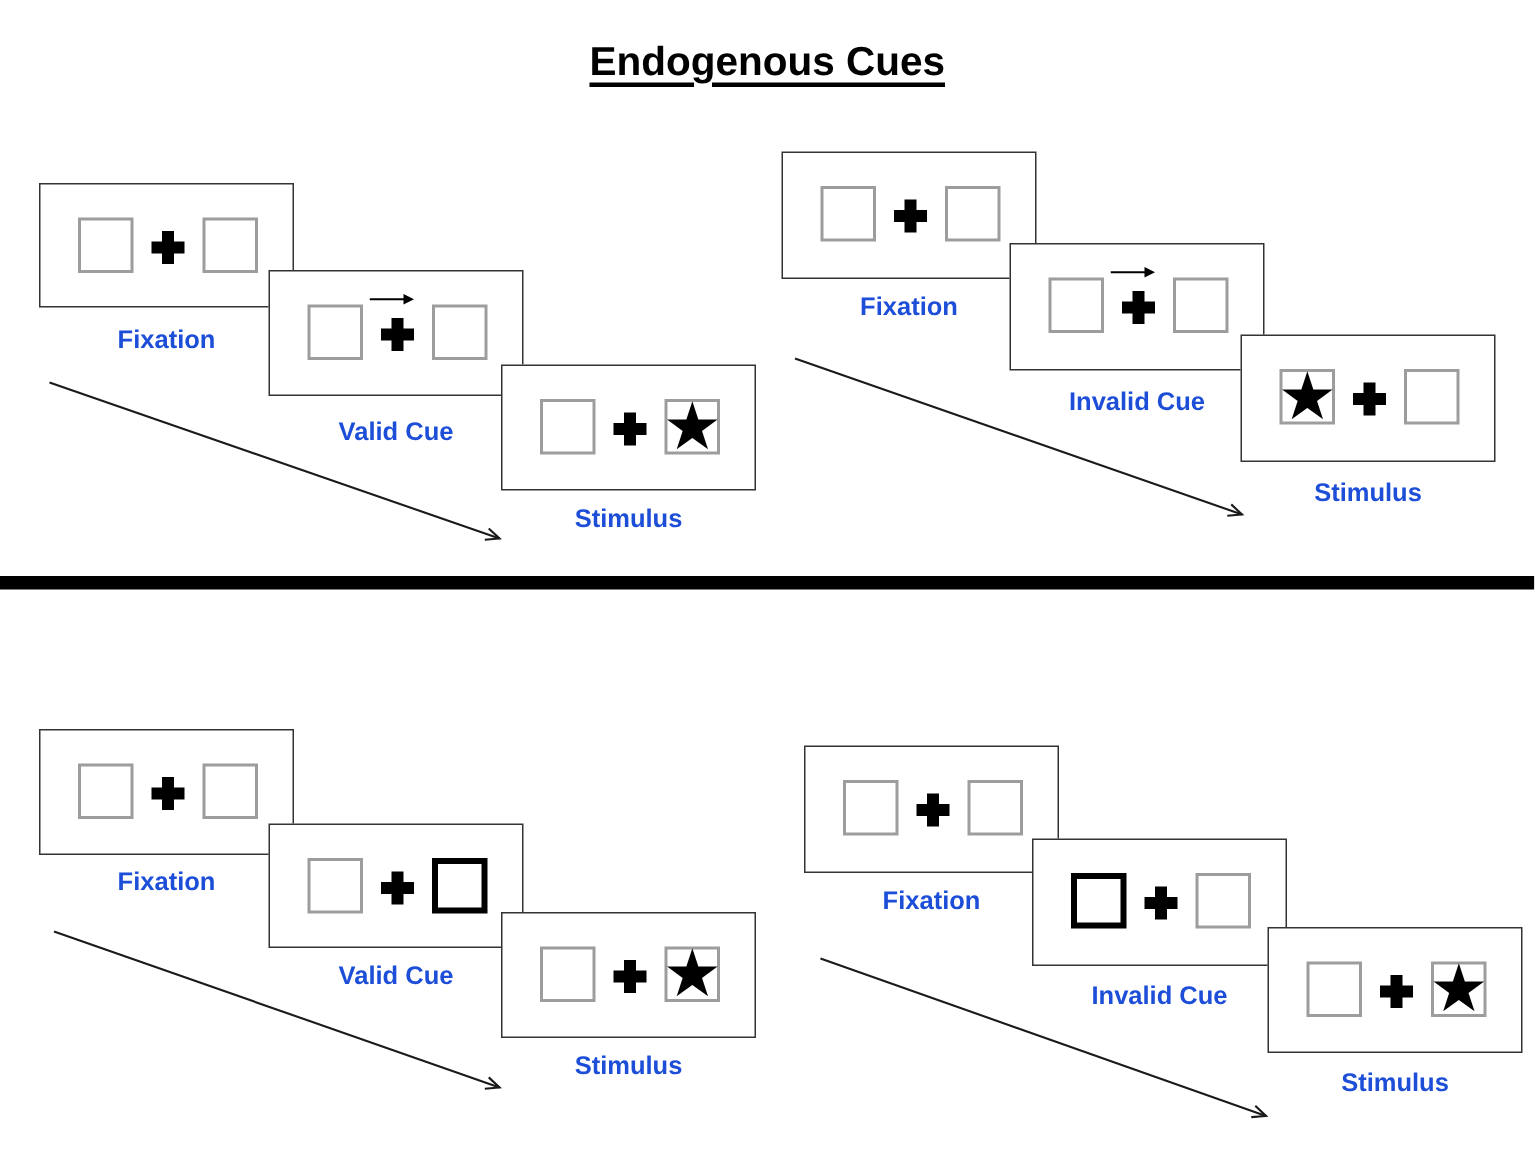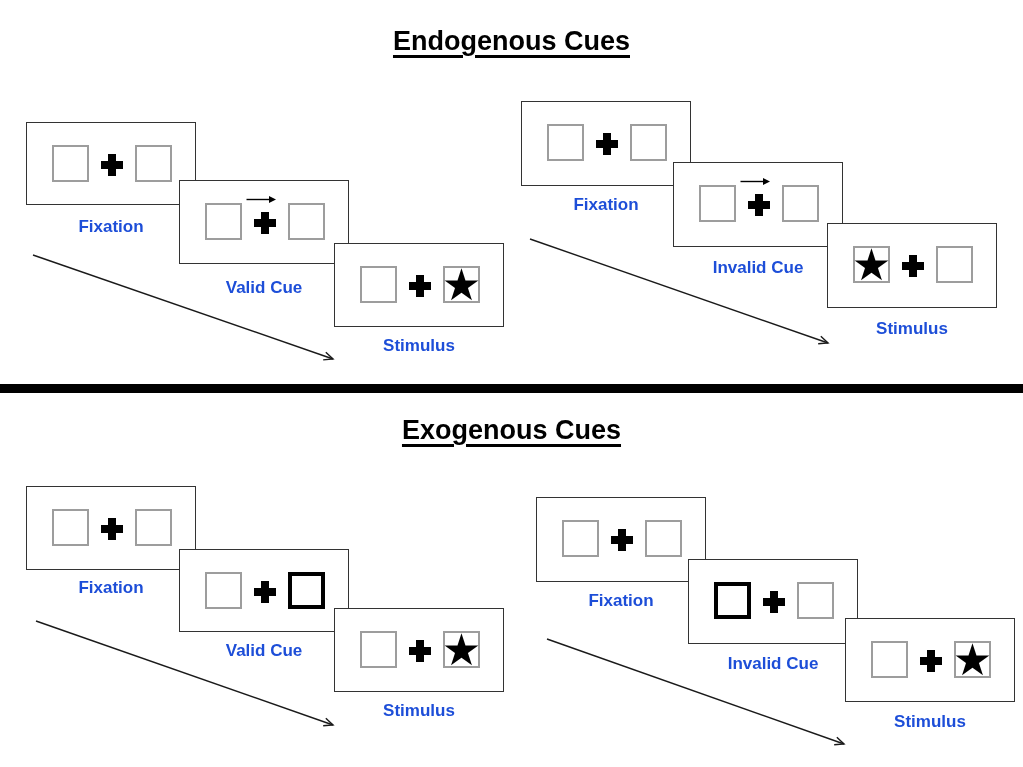--- a/index.html
+++ b/index.html
@@ -92,21 +92,20 @@
     <defs>
       <marker id="ah2" markerWidth="14" markerHeight="12" refX="10" refY="5" orient="auto" markerUnits="userSpaceOnUse">
         <path d="M1 1 L10 5 L1 9" fill="none" stroke="#1a1a1a" stroke-width="1.4"></path>
       </marker>
     </defs>
     <line x1="5" y1="7" x2="303" y2="111" stroke="#1a1a1a" stroke-width="1.4" marker-end="url(#ah2)"></line>
   </svg>
 
   <div class="divider"></div>
 
-  <h1 class="sec-title" style="top:415px">Exogenous Cues</h1>
 
   <div class="panel" style="left:26px;top:486px;height:84px;z-index:1">
     <div class="box l"></div>
     <div class="plus"></div>
     <div class="box r"></div>
   </div>
   <div class="panel" style="left:179px;top:549px;height:83px;z-index:2">
     <div class="box l"></div>
     <div class="plus"></div>
     <div class="box r thick"></div>

